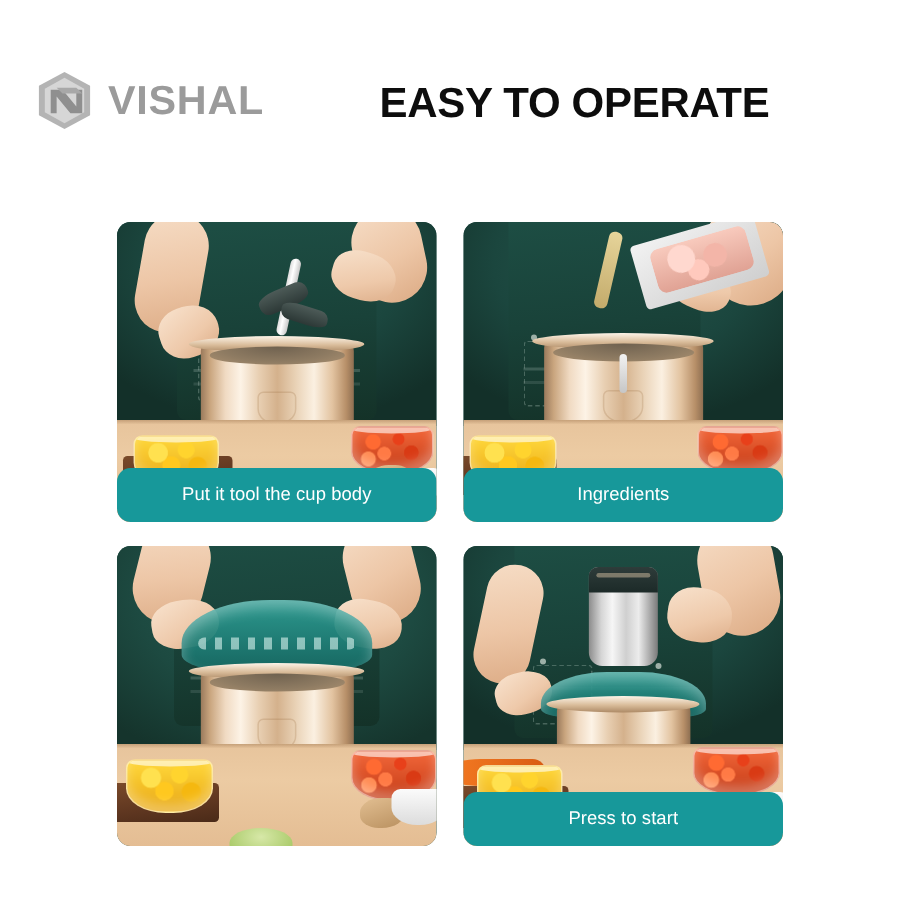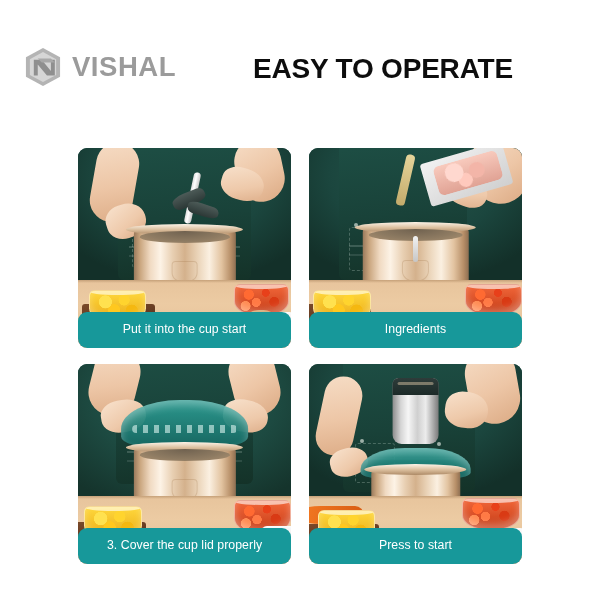--- a/index.html
+++ b/index.html
@@ -393,21 +393,21 @@
         <div class="counter"></div>
         <div class="board" style="left:2%;bottom:9%;width:34%;height:13%;"></div>
         <div class="gbowl fill-mango" style="left:5%;bottom:12%;width:27%;height:17%;"></div>
         <div class="gbowl fill-tomato" style="right:1%;bottom:16%;width:26%;height:16%;"></div>
         <div class="ginger" style="right:8%;bottom:10%;width:13%;height:9%;"></div>
         <div class="whitebowl" style="right:-2%;bottom:7%;width:16%;height:11%;"></div>
         <div class="greenbowl" style="left:40%;bottom:-3%;width:22%;height:11%;"></div>
       </div>
 
       <div class="caption">
-        <span class="line">Put it into the cup start</span>
+        <span class="line">Put it tool the cup body</span>
       </div>
     </div>
 
     <div class="panel">
       <div class="scene">
         <div class="backdrop"></div>
         <div class="torso" style="left:14%;top:-8%;width:60%;height:74%;">
           <div class="pocket" style="left:8%;bottom:6%;width:32%;height:30%;"></div>
           <div class="btn-stud" style="left:12%;bottom:36%;"></div>
           <div class="btn-stud" style="left:40%;bottom:36%;"></div>
@@ -473,23 +473,20 @@
 
         <div class="counter"></div>
         <div class="board" style="left:-2%;bottom:8%;width:34%;height:13%;"></div>
         <div class="gbowl fill-mango" style="left:3%;bottom:11%;width:27%;height:18%;"></div>
         <div class="gbowl fill-tomato" style="right:0%;bottom:15%;width:27%;height:17%;"></div>
         <div class="ginger" style="right:10%;bottom:6%;width:14%;height:10%;"></div>
         <div class="whitebowl" style="right:-3%;bottom:7%;width:17%;height:12%;"></div>
         <div class="greenbowl" style="left:35%;bottom:-4%;width:20%;height:10%;"></div>
       </div>
 
-      <div class="caption">
-        <span class="line">3. Cover the cup lid properly</span>
-      </div>
     </div>
 
     <div class="panel">
       <div class="scene">
         <div class="backdrop"></div>
         <div class="torso" style="left:16%;top:-8%;width:62%;height:72%;">
           <div class="pocket" style="left:9%;bottom:6%;width:30%;height:28%;"></div>
           <div class="btn-stud" style="left:13%;bottom:34%;"></div>
           <div class="btn-stud" style="right:26%;bottom:32%;"></div>
         </div>

